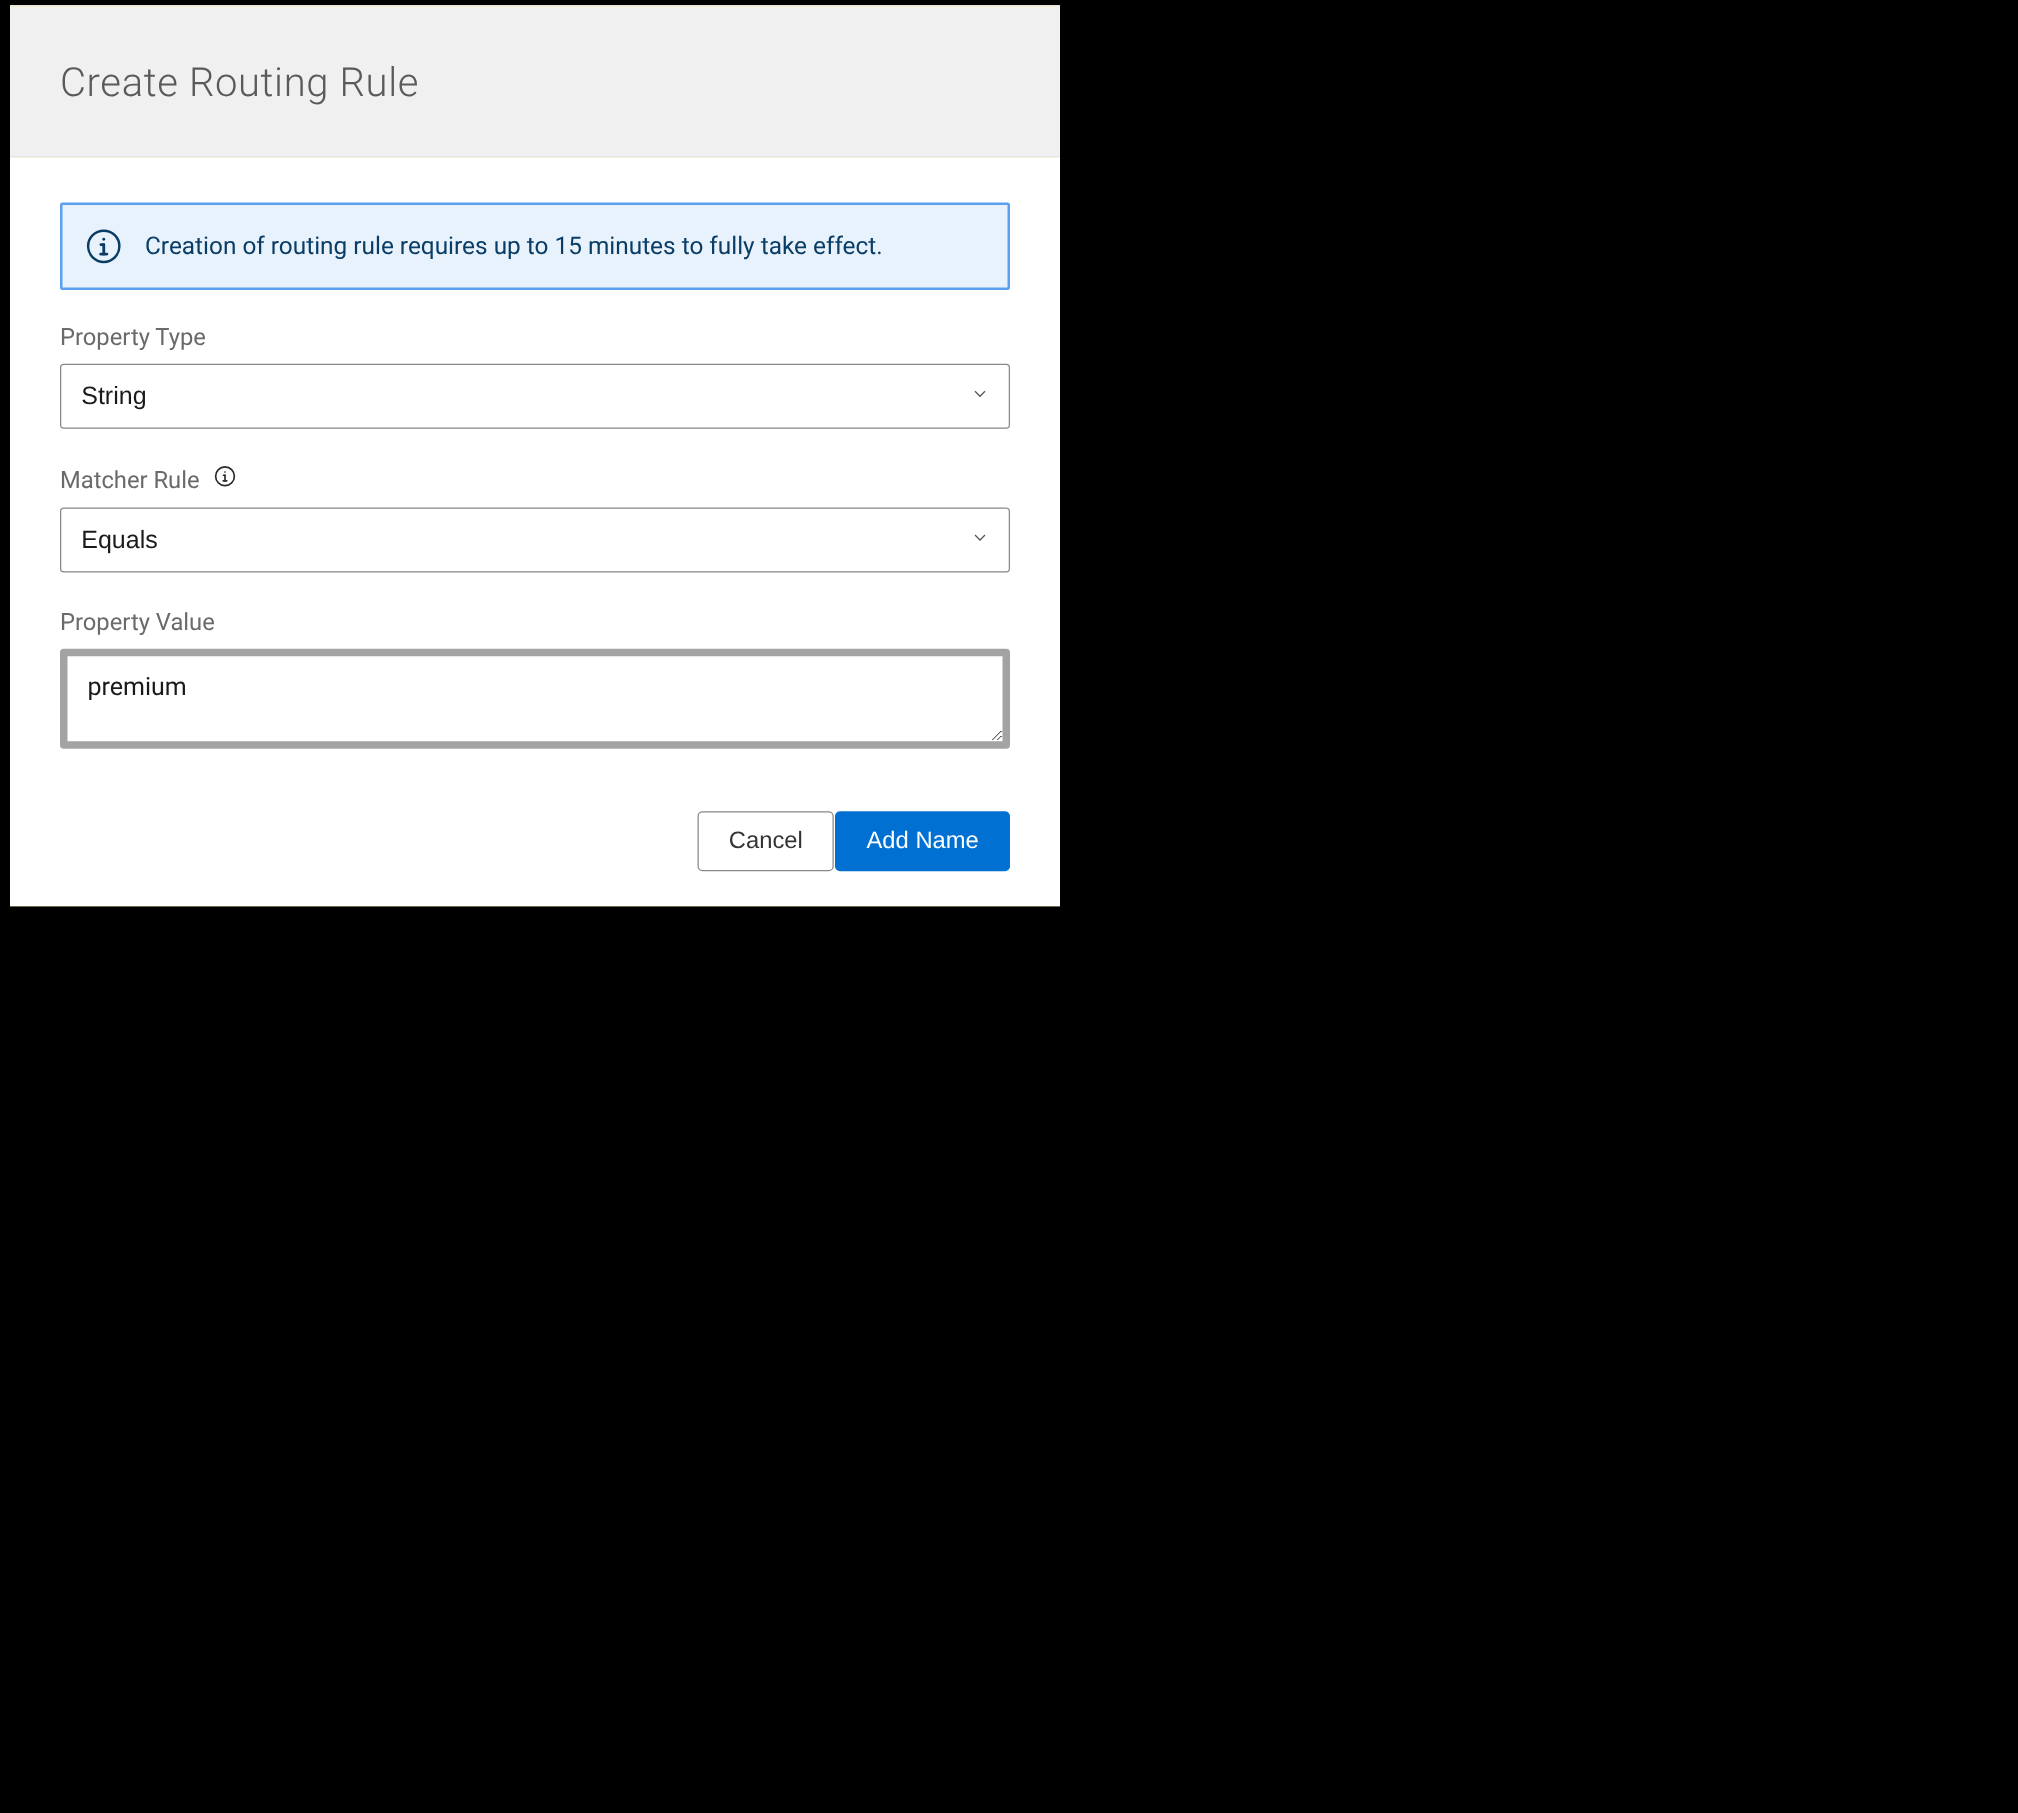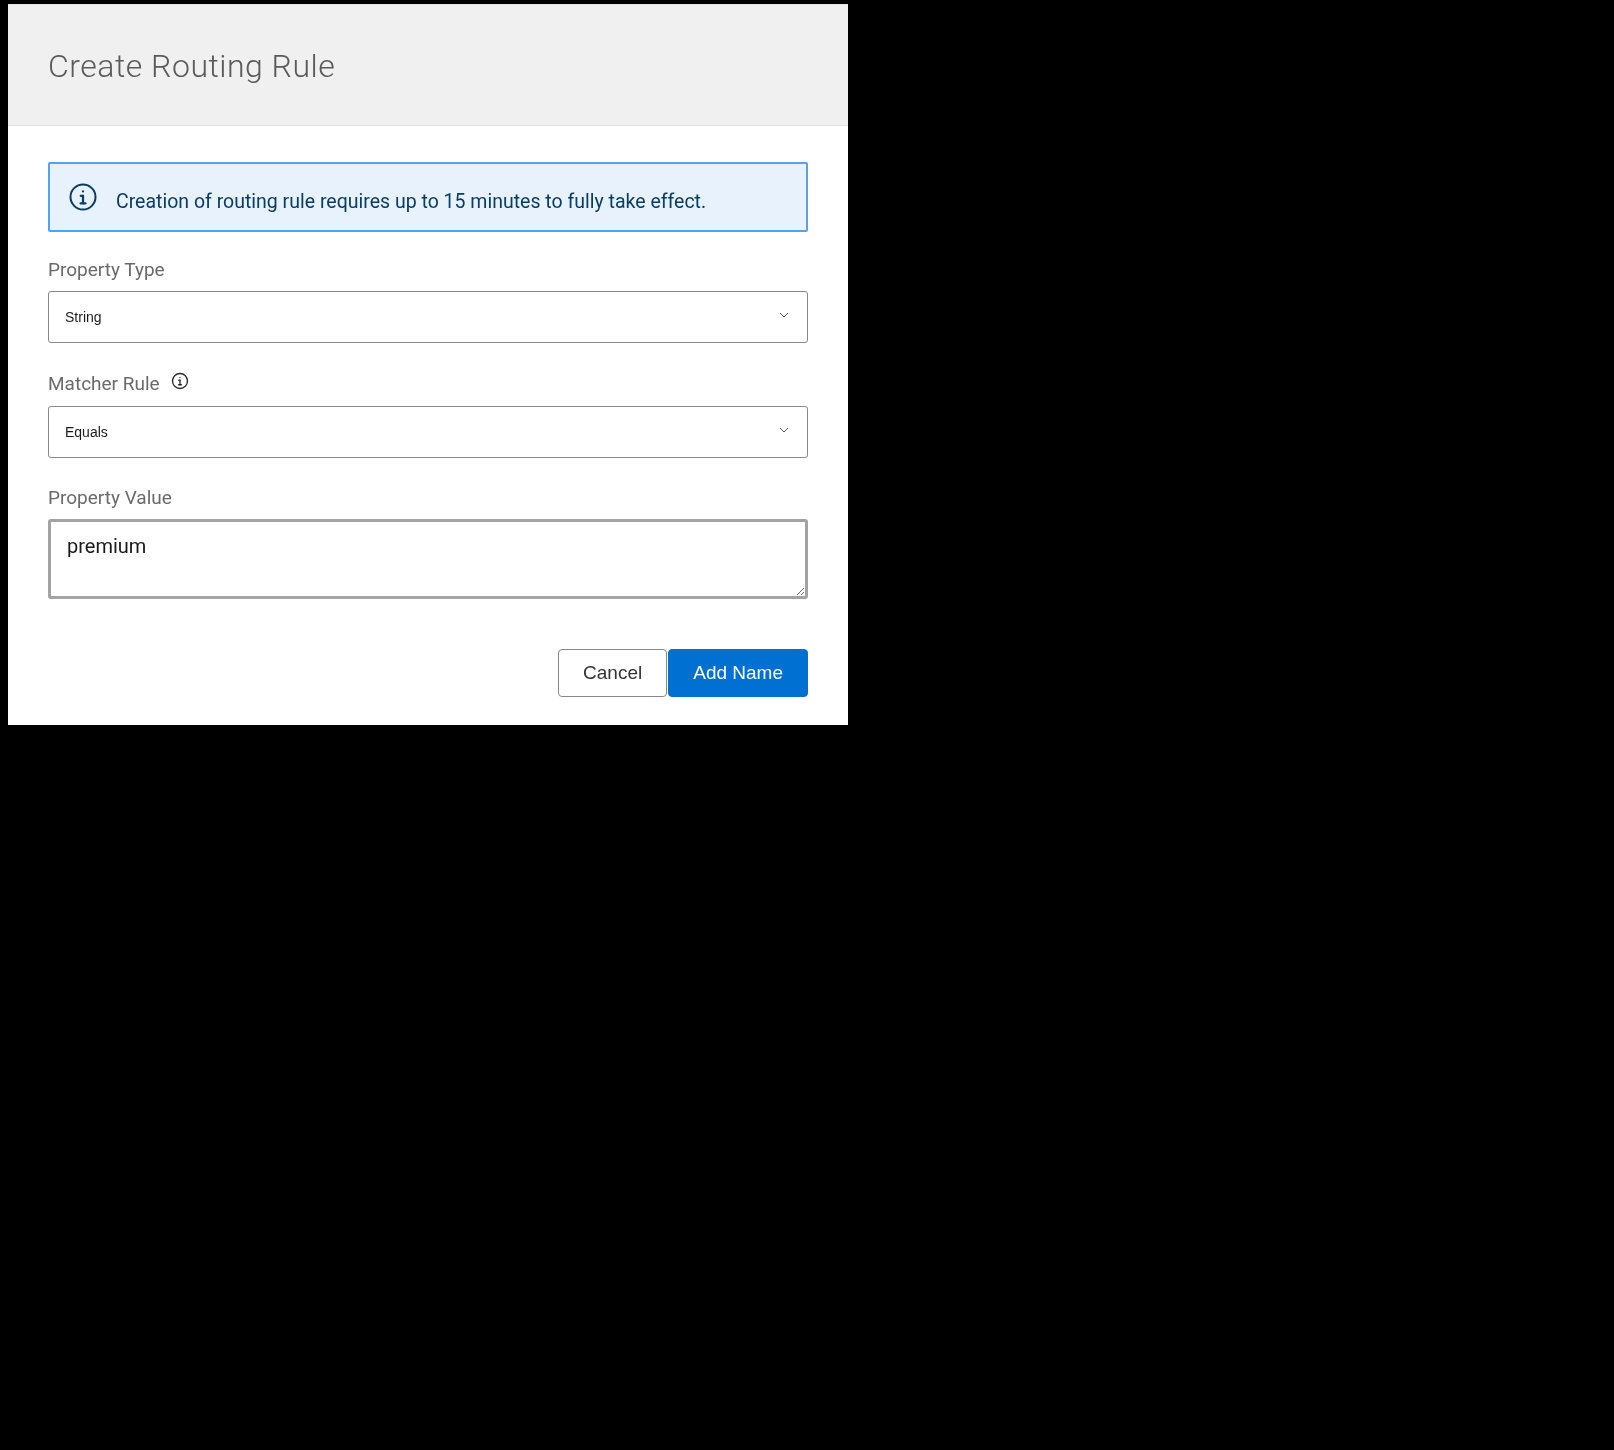--- a/index.html
+++ b/index.html
@@ -34,21 +34,21 @@
     .modal-body {
       padding: 36px 40px 28px 40px;
       background: #fff;
     }
     .info-banner {
       border: 2px solid #5a9ff0;
       background: #e8f2fc;
       border-radius: 2px;
       padding: 14px 18px;
       display: flex;
-      align-items: flex-end;
+      align-items: center;
       gap: 18px;
       margin-bottom: 26px;
     }
     .info-icon-wrap {
       flex-shrink: 0;
       padding-top: 4px;
     }
     .info-icon-wrap svg {
       width: 30px;
       height: 30px;
@@ -94,21 +94,21 @@
     .select-wrap {
       position: relative;
       width: 100%;
     }
     .select-input {
       width: 100%;
       height: 52px;
       padding: 0 40px 0 16px;
       border: 1px solid #888;
       border-radius: 3px;
-      font-size: 14px;
+      font-size: 20px;
       color: #1a1a1a;
       background: #fff;
       appearance: none;
       -webkit-appearance: none;
       cursor: pointer;
     }
     .select-chevron {
       position: absolute;
       right: 16px;
       top: 50%;
@@ -119,21 +119,21 @@
       width: 16px;
       height: 16px;
       stroke: #555;
       fill: none;
       stroke-width: 1.5;
     }
     .textarea-input {
       width: 100%;
       height: 80px;
       padding: 12px 16px;
-      border: 3px solid #a3a3a3;
+      border: 6px solid #a3a3a3;
       border-radius: 3px;
       font-size: 20px;
       color: #1a1a1a;
       font-family: inherit;
       resize: vertical;
     }
     .modal-footer {
       display: flex;
       justify-content: flex-end;
       gap: 1px;

